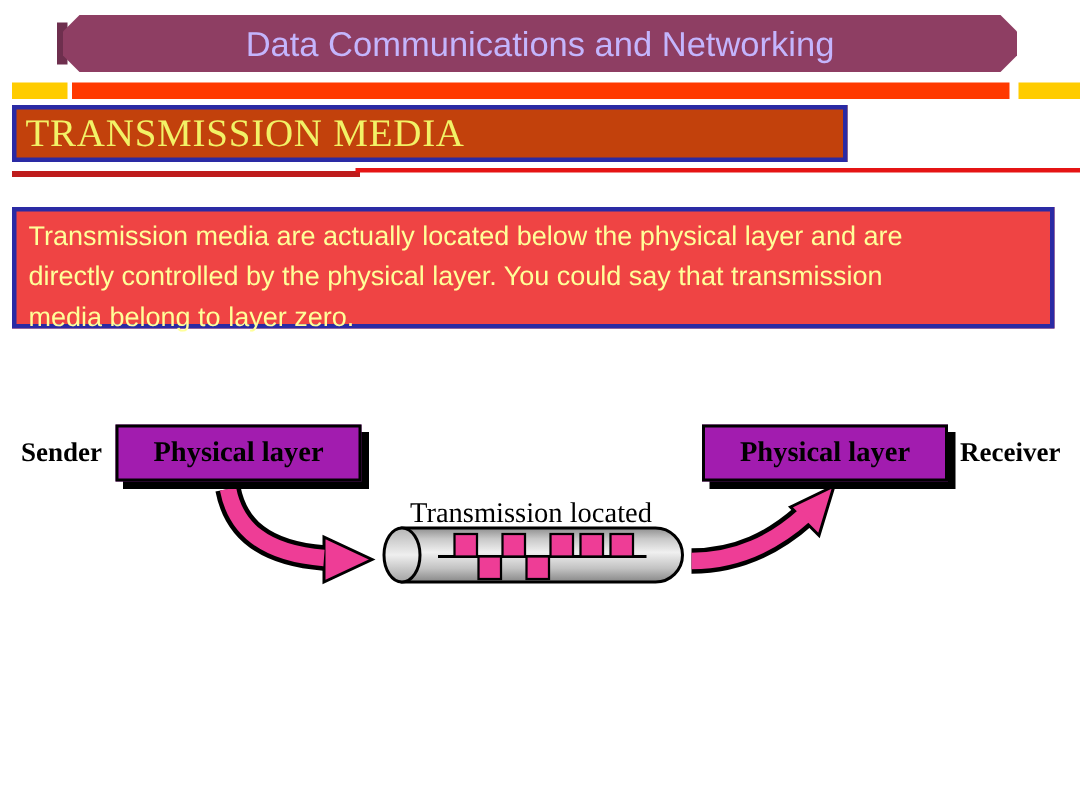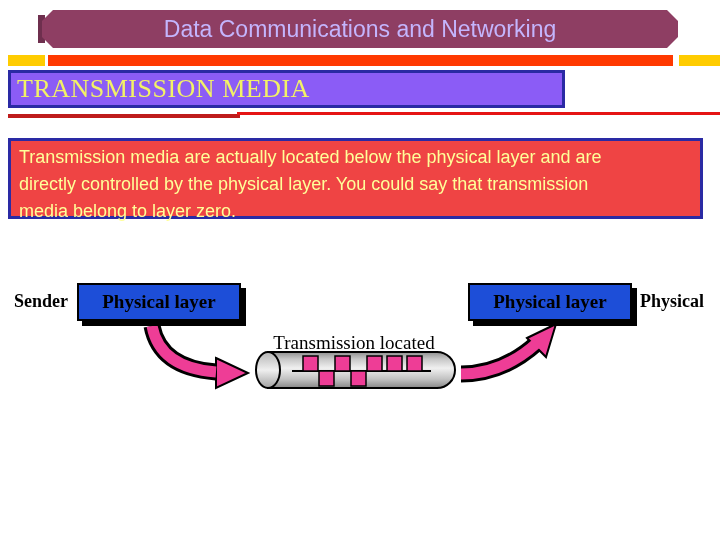--- a/index.html
+++ b/index.html
@@ -13,40 +13,40 @@
   .banner-bevel{position:absolute;left:38px;top:15px;width:7px;height:28px;background:#6E2F4E;}
   .banner-title{color:#c4b5fd;font-size:23px;letter-spacing:0px;white-space:nowrap;}
 
   
   .bar{position:absolute;top:55px;height:11px;}
   .bar-left{left:8px;width:37px;background:#FFCC00;}
   .bar-mid{left:48px;width:625px;background:#FF3900;}
   .bar-right{left:679px;width:41px;background:#FFCC00;}
 
   
-  .subtitle-box{position:absolute;left:8px;top:70px;width:551px;height:32px;background:#8b5cf6;
+  .subtitle-box{position:absolute;left:8px;top:70px;width:551px;height:32px;background:#c2410c;
                 border:3px solid #2A2AA4;display:flex;align-items:center;}
   .subtitle-text{color:#F2F266;font-family:"Liberation Serif",serif;font-size:26px;
                  letter-spacing:0.5px;padding-left:6px;white-space:nowrap;}
   .rule-dark{position:absolute;left:8px;top:114px;width:232px;height:4px;background:#BE1C1C;}
   .rule-bright{position:absolute;left:237px;top:112px;width:483px;height:3px;background:#E51414;}
 
   
   .body-box{position:absolute;left:8px;top:138px;width:689px;height:75px;background:#ef4444;
             border:3px solid #2A2AA4;}
   .body-text{color:#FFFF99;font-size:18px;line-height:27px;padding:3px 8px;white-space:pre-line;}
 
   
   .diagram{position:absolute;left:0;top:0;width:720px;height:464px;}
   .diagram svg{position:absolute;left:0;top:0;}
   .endpoint-label{position:absolute;font-family:"Liberation Serif",serif;font-weight:bold;
                   font-size:18px;color:#000;white-space:nowrap;}
   .sender{left:14px;top:291px;}
   .receiver{left:640px;top:291px;}
-  .layer-box{position:absolute;width:160px;height:34px;background:#1d4ed8;border:2px solid #000;
+  .layer-box{position:absolute;width:160px;height:34px;background:#a21caf;border:2px solid #000;
              box-shadow:5px 5px 0 #000;display:flex;align-items:center;justify-content:center;
              font-family:"Liberation Serif",serif;font-weight:bold;font-size:19px;color:#000;}
   .layer-left{left:77px;top:283px;}
   .layer-right{left:468px;top:283px;}
   .medium-label{position:absolute;left:258px;top:332px;width:192px;text-align:center;
                 font-family:"Liberation Serif",serif;font-size:19px;color:#000;white-space:nowrap;}
   .cable-label{position:absolute;left:258px;top:393px;width:192px;text-align:center;
                font-family:"Liberation Serif",serif;font-weight:bold;font-size:18px;color:#000;white-space:nowrap;}
 </style>
 </head>
@@ -117,17 +117,17 @@
       <g>
         <path d="M461,374 C492,374 516,362 537,343" fill="none" stroke="#000" stroke-width="17"></path>
         <polygon points="527,338 556,324 546,357" fill="#EE3D96" stroke="#000" stroke-width="2"></polygon>
         <path d="M461,374 C492,374 516,362 537,343" fill="none" stroke="#EE3D96" stroke-width="11"></path>
       </g>
     </svg>
 
     <div class="endpoint-label sender">Sender</div>
     <div class="layer-box layer-left">Physical layer</div>
     <div class="layer-box layer-right">Physical layer</div>
-    <div class="endpoint-label receiver">Physical</div>
+    <div class="endpoint-label receiver">Receiver</div>
     <div class="medium-label">Transmission located</div>
   </div>
 
 </div>
 
 </body></html>

